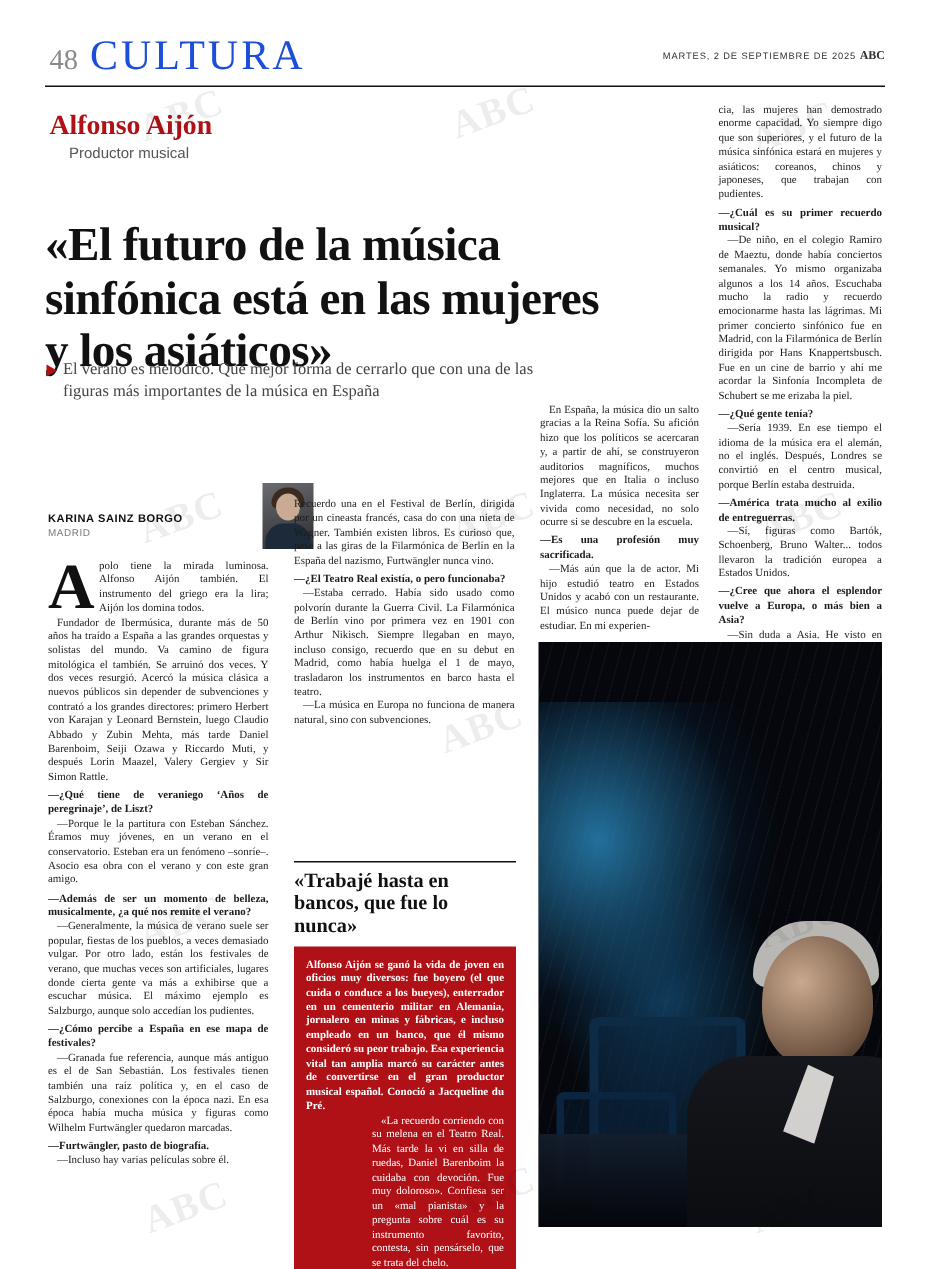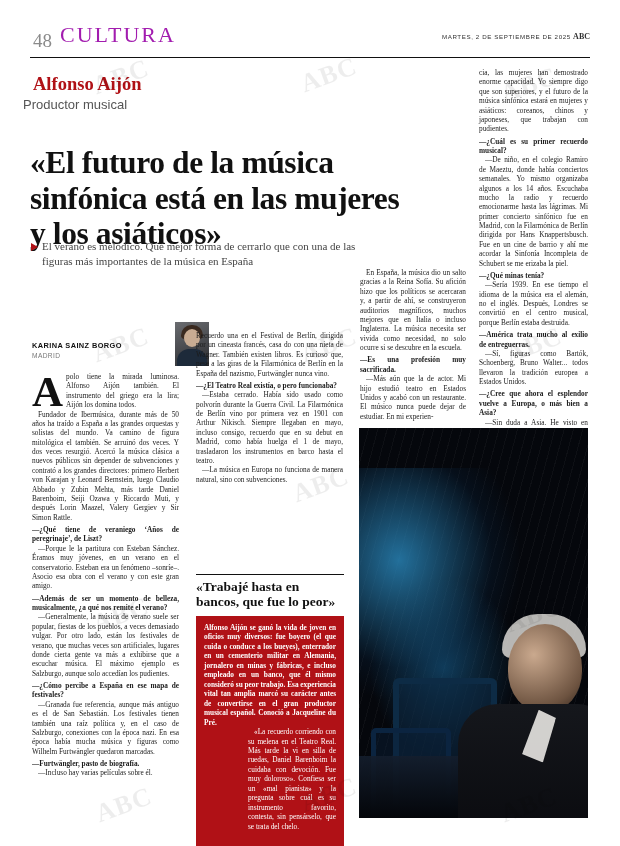--- a/index.html
+++ b/index.html
@@ -26,42 +26,42 @@
     user-select:none;
   }
 
   
   .folio{
     position:absolute;left:33px;top:30px;
     font-size:19px;color:#8a8a8a;font-family:"Liberation Serif",serif;
   }
   .section-title{
     position:absolute;left:60px;top:22px;
-    font-size:22px;letter-spacing:2px;color:#a21caf;
+    font-size:28px;letter-spacing:2px;color:#1d4ed8;
     font-family:"Liberation Serif",serif;
   }
   .masthead-right{
     position:absolute;right:30px;top:32px;
     font-size:6.2px;letter-spacing:.6px;color:#333;
     font-family:"Liberation Sans",sans-serif;
   }
   .masthead-right .abc{font-weight:bold;font-family:"Liberation Serif",serif;font-size:8px;letter-spacing:0;}
   .rule-top{
     position:absolute;left:30px;right:30px;top:57px;height:1px;background:#111;
   }
 
   
   .kicker{
     position:absolute;left:33px;top:74px;
     font-size:18.5px;font-weight:bold;color:#b01116;
     font-family:"Liberation Serif",serif;
   }
   .subkicker{
-    position:absolute;left:23px;top:97px;
-    font-size:13px;color:#555;
+    position:absolute;left:46px;top:97px;
+    font-size:10px;color:#555;
     font-family:"Liberation Sans",sans-serif;
   }
   .headline{
     position:absolute;left:30px;top:110px;width:370px;
     font-size:31.5px;line-height:1.13;font-weight:bold;letter-spacing:-0.4px;
     font-family:"Liberation Serif",serif;color:#111;margin-top:35px;
   }
   .standfirst{
     position:absolute;left:42px;top:239px;width:330px;
     font-size:11px;line-height:1.33;color:#444;
@@ -236,21 +236,21 @@
     </div>
   <div class="col" id="col3">
       <p>En España, la música dio un salto gracias a la Reina Sofía. Su afición hizo que los políticos se acercaran y, a partir de ahí, se construyeron auditorios magníficos, muchos mejores que en Italia o incluso Inglaterra. La música necesita ser vivida como necesidad, no solo ocurre si se descubre en la escuela.</p>
       <p class="q">—Es una profesión muy sacrificada.</p>
       <p>—Más aún que la de actor. Mi hijo estudió teatro en Estados Unidos y acabó con un restaurante. El músico nunca puede dejar de estudiar. En mi experien-</p>
     </div>
   <div class="col" id="col4">
       <p class="first">cia, las mujeres han demostrado enorme capacidad. Yo siempre digo que son superiores, y el futuro de la música sinfónica estará en mujeres y asiáticos: coreanos, chinos y japoneses, que trabajan con pudientes.</p>
       <p class="q">—¿Cuál es su primer recuerdo musical?</p>
       <p>—De niño, en el colegio Ramiro de Maeztu, donde había conciertos semanales. Yo mismo organizaba algunos a los 14 años. Escuchaba mucho la radio y recuerdo emocionarme hasta las lágrimas. Mi primer concierto sinfónico fue en Madrid, con la Filarmónica de Berlín dirigida por Hans Knappertsbusch. Fue en un cine de barrio y ahí me acordar la Sinfonía Incompleta de Schubert se me erizaba la piel.</p>
-      <p class="q">—¿Qué minas tenía?</p>
+      <p class="q">—¿Qué gente tenía?</p>
       <p>—Sería 1939. En ese tiempo el idioma de la música era el alemán, no el inglés. Después, Londres se convirtió en el centro musical, porque Berlín estaba destruida.</p>
       <p class="q">—América trata mucho al exilio de entreguerras.</p>
       <p>—Sí, figuras como Bartók, Schoenberg, Bruno Walter... todos llevaron la tradición europea a Estados Unidos.</p>
       <p class="q">—¿Cree que ahora el esplendor vuelve a Europa, o más bien a Asia?</p>
       <p>—Sin duda a Asia. He visto en China auditorios impresionantes y un crecimien-</p>
     </div>
 
   <div class="photo">
     <div class="wallline"></div>
     <div class="glow"></div>
@@ -259,21 +259,21 @@
     <div class="chair2"></div>
     <div class="floor"></div>
     <div class="man-hair"></div>
     <div class="man-head"></div>
     <div class="man-body"></div>
     <div class="shirt"></div>
   </div>
 
   <div class="sidebox">
     <div class="rule"></div>
-    <h3>«Trabajé hasta en bancos, que fue lo peor»</h3>
+    <h3>«Trabajé hasta en bancos, que fue lo nunca»</h3>
     <div class="redbox">
       <p class="b">Alfonso Aijón se ganó la vida de joven en oficios muy diversos: fue boyero (el que cuida o conduce a los bueyes), enterrador en un cementerio militar en Alemania, jornalero en minas y fábricas, e incluso empleado en un banco, que él mismo consideró su peor trabajo. Esa experiencia vital tan amplia marcó su carácter antes de convertirse en el gran productor musical español. Conoció a Jacqueline du Pré.</p>
       <p>«La recuerdo corriendo con su melena en el Teatro Real. Más tarde la vi en silla de ruedas, Daniel Barenboim la cuidaba con devoción. Fue muy doloroso». Confiesa ser un «mal pianista» y la pregunta sobre cuál es su instrumento favorito, contesta, sin pensárselo, que se trata del chelo.</p>
     </div>
   </div>
 
   <div id="wm-layer">
       <div class="wm" style="left: 92px; top: 62px;">ABC</div>
       <div class="wm" style="left: 300px; top: 60px;">ABC</div>
       <div class="wm" style="left: 500px; top: 70px;">ABC</div>

